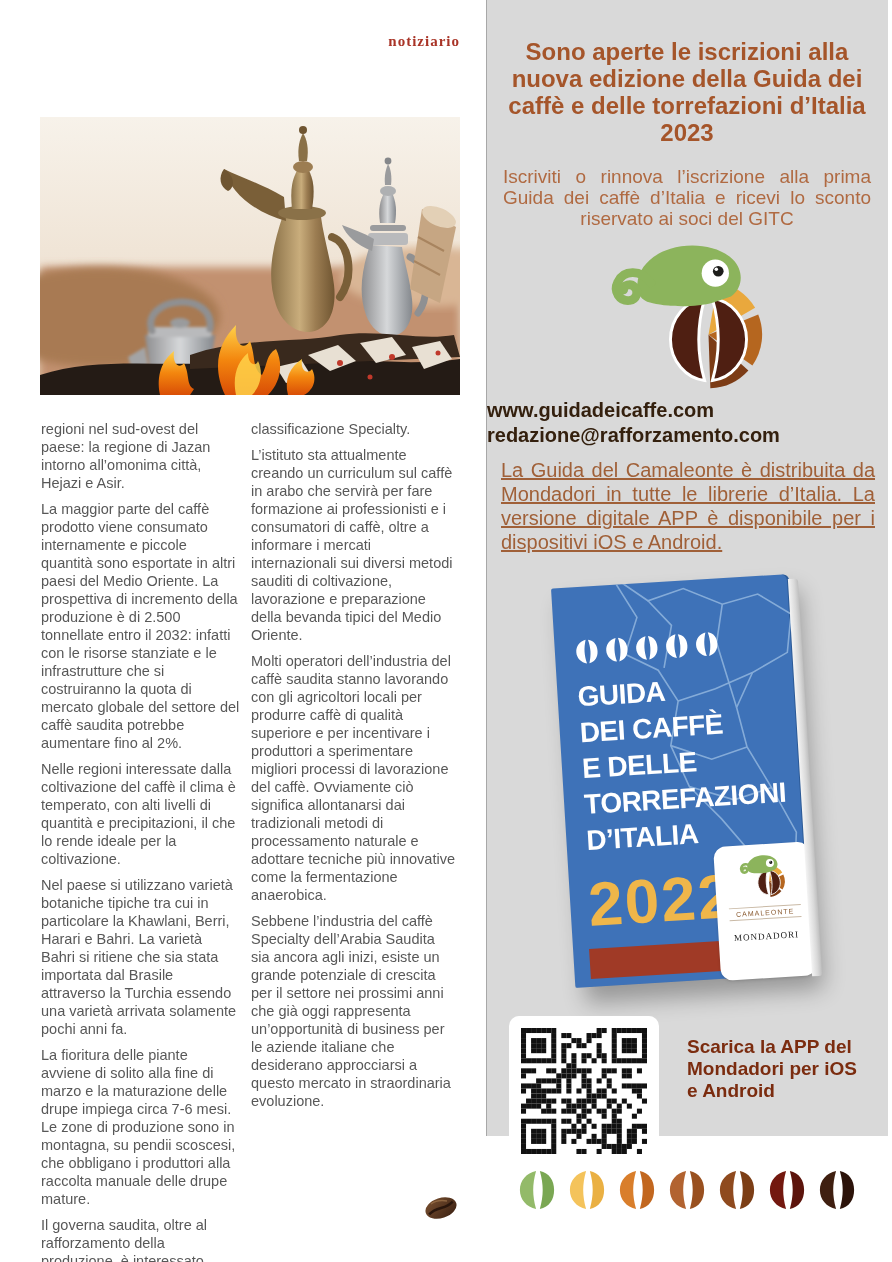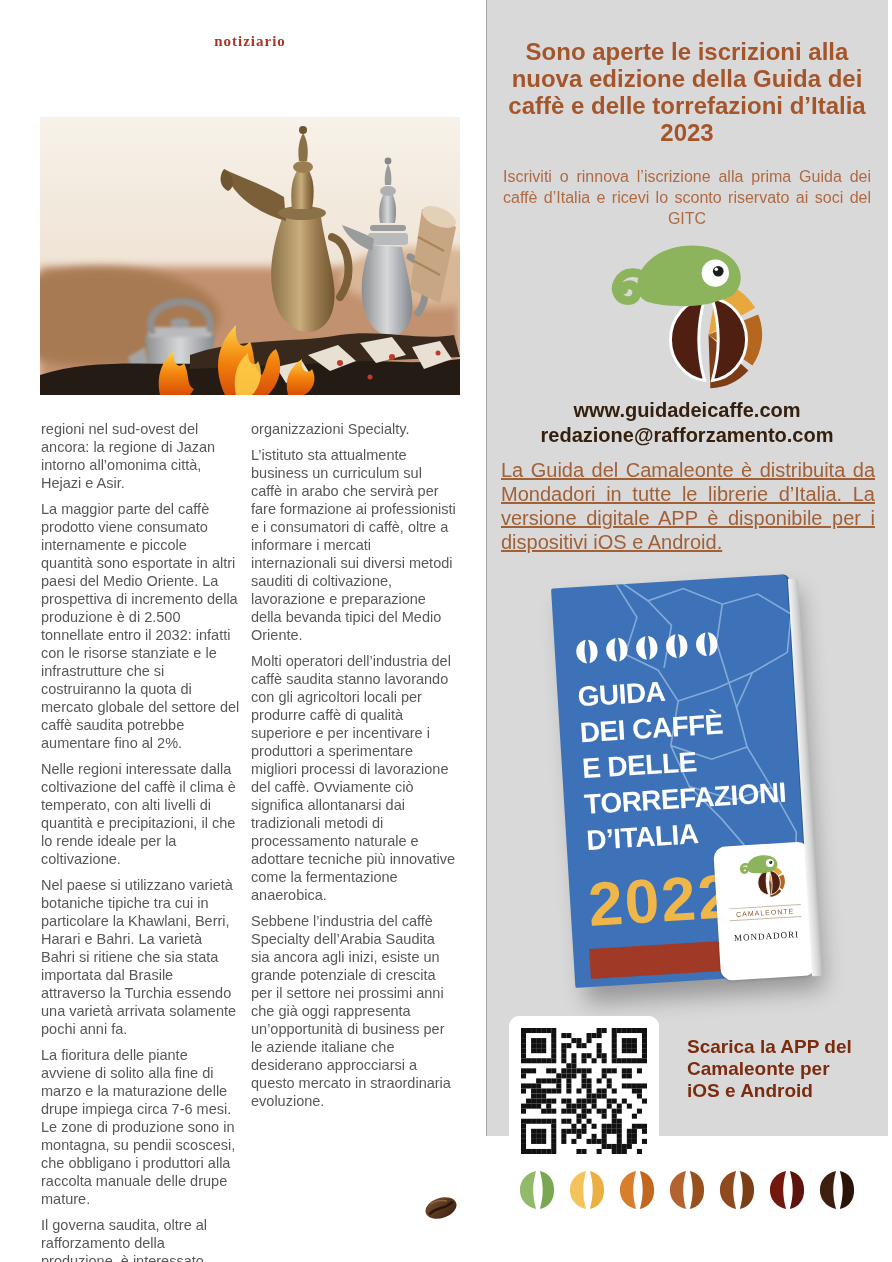--- a/index.html
+++ b/index.html
@@ -1,44 +1,44 @@
 <!DOCTYPE html>
 <html style="--masthead_red: #a93427; --body_gray: #585858; --panel_bg: #d9d9d9; --accent_heading: #a5552a; --accent_intro: #b06a42; --accent_text: #a06038; --dark_brown: #34200e; --cta_brown: #7b2c0f; --book_blue: #3e72b8; --book_red: #a03a26; --year_yellow: #efb64a; --chameleon_green: #8cb45c;"><head>
 <meta charset="utf-8">
 <style>
   html,body{margin:0;padding:0;background:#888;}
   #page{position:relative;width:892px;height:1262px;background:#ffffff;overflow:hidden;
         font-family:"Liberation Sans",sans-serif;}
 
   
-  .masthead{position:absolute;left:40px;top:34px;width:420px;text-align:center;}
+  .masthead{position:absolute;left:40px;top:34px;width:420px;text-align:right;}
   .masthead .kicker{font-family:"Liberation Serif",serif;font-weight:bold;
         color:var(--masthead_red);font-size:15px;letter-spacing:1px;line-height:15px;}
   .masthead .title{font-family:"Liberation Serif",serif;color:#3e3e40;
         font-size:22px;letter-spacing:2.5px;line-height:24px;}
 
   
   .photo{position:absolute;left:40px;top:117px;width:420px;height:278px;overflow:hidden;background:#efe7db;}
 
   
   .col{position:absolute;top:420px;font-size:14.5px;line-height:18px;color:var(--body_gray);}
   .col1{left:41px;width:199px;}
   .col2{left:251px;width:206px;}
   .col p{margin:0 0 8px 0;overflow-wrap:anywhere;}
   .bean-end{position:absolute;left:423px;top:1194px;width:36px;height:28px;}
 
   
   .panel{position:absolute;left:486px;top:0;width:401px;height:1136px;
          background:var(--panel_bg);border-left:1px solid #a8a8a8;}
   .panel-heading{position:absolute;left:18px;top:38px;width:364px;text-align:center;
          font-weight:bold;font-size:24px;line-height:27px;color:var(--accent_heading);}
-  .panel-intro{position:absolute;left:16px;top:166px;width:368px;font-size:16px;line-height:21px;
+  .panel-intro{position:absolute;left:16px;top:166px;width:368px;font-size:19px;line-height:21px;
          color:var(--accent_intro);text-align:justify;text-align-last:center;}
   .logo-main{position:absolute;left:112px;top:242px;width:180px;height:156px;}
-  .panel-links{position:absolute;left:0px;top:398px;width:400px;text-align:center;
+  .panel-links{position:absolute;left:0px;top:398px;width:400px;
          font-weight:bold;font-size:20px;line-height:25px;color:var(--dark_brown);}
   .panel-dist{position:absolute;left:14px;top:458px;width:374px;font-size:20px;line-height:24px;
          color:var(--accent_text);text-align:justify;text-align-last:left;text-decoration:underline;}
 
   
   .book-wrap{position:absolute;left:62px;top:575px;width:260px;height:420px;}
   .book{position:absolute;left:14px;top:6px;width:238px;height:400px;background:var(--book_blue);
         transform:rotate(-3.5deg);border-radius:2px 6px 6px 2px;
         box-shadow:10px 16px 22px rgba(0,0,0,.30), -2px 0 0 #2c5a96 inset;}
   .book::after{content:"";position:absolute;right:-9px;top:5px;width:10px;height:398px;
@@ -191,30 +191,30 @@
       <g>
         <path d="M185,278 C172,250 178,226 196,208 C194,228 204,234 210,224 C216,240 212,252 222,258 C228,246 226,238 236,232 C244,248 240,266 228,278 Z" fill="url(#flame)"></path>
         <path d="M120,278 C116,258 122,244 134,234 C132,248 140,252 144,246 C150,258 146,268 154,272 L150,278 Z" fill="url(#flame)"></path>
         <path d="M248,278 C244,262 250,250 262,242 C260,254 268,258 272,252 C278,264 272,274 264,278 Z" fill="url(#flame)"></path>
         <path d="M196,278 C192,258 198,244 208,236 C208,248 216,250 218,244 C224,256 220,270 212,278 Z" fill="#ffd24a" opacity=".85"></path>
       </g>
     </svg>
   </div>
 
   <div class="col col1">
-      <p>regioni nel sud-ovest del ancora: la regione di Jazan intorno all’omonima città, Hejazi e Asir.</p>
+      <p>regioni nel sud-ovest del paese: la regione di Jazan intorno all’omonima città, Hejazi e Asir.</p>
       <p>La maggior parte del caffè prodotto viene consumato internamente e piccole quantità sono esportate in altri paesi del Medio Oriente. La prospettiva di incremento della produzione è di 2.500 tonnellate entro il 2032: infatti con le risorse stanziate e le infrastrutture che si costruiranno la quota di mercato globale del settore del caffè saudita potrebbe aumentare fino al 2%.</p>
       <p>Nelle regioni interessate dalla coltivazione del caffè il clima è temperato, con alti livelli di quantità e precipitazioni, il che lo rende ideale per la coltivazione.</p>
       <p>Nel paese si utilizzano varietà botaniche tipiche tra cui in particolare la Khawlani, Berri, Harari e Bahri. La varietà Bahri si ritiene che sia stata importata dal Brasile attraverso la Turchia essendo una varietà arrivata solamente pochi anni fa.</p>
       <p>La fioritura delle piante avviene di solito alla fine di marzo e la maturazione delle drupe impiega circa 7-6 mesi. Le zone di produzione sono in montagna, su pendii scoscesi, che obbligano i produttori alla raccolta manuale delle drupe mature.</p>
       <p>Il governa saudita, oltre al rafforzamento della produzione, è interessato anche a un significativo sostegno nell’aumentare il consumo interno di caffè, in particolare di</p>
     </div>
   <div class="col col2">
-      <p>organizzazioni Specialty.</p>
-      <p>L’istituto sta attualmente business un curriculum sul caffè in arabo che servirà per fare formazione ai professionisti e i consumatori di caffè, oltre a informare i mercati internazionali sui diversi metodi sauditi di coltivazione, lavorazione e preparazione della bevanda tipici del Medio Oriente.</p>
+      <p>classificazione Specialty.</p>
+      <p>L’istituto sta attualmente creando un curriculum sul caffè in arabo che servirà per fare formazione ai professionisti e i consumatori di caffè, oltre a informare i mercati internazionali sui diversi metodi sauditi di coltivazione, lavorazione e preparazione della bevanda tipici del Medio Oriente.</p>
       <p>Molti operatori dell’industria del caffè saudita stanno lavorando con gli agricoltori locali per produrre caffè di qualità superiore e per incentivare i produttori a sperimentare migliori processi di lavorazione del caffè. Ovviamente ciò significa allontanarsi dai tradizionali metodi di processamento naturale e adottare tecniche più innovative come la fermentazione anaerobica.</p>
       <p>Sebbene l’industria del caffè Specialty dell’Arabia Saudita sia ancora agli inizi, esiste un grande potenziale di crescita per il settore nei prossimi anni che già oggi rappresenta un’opportunità di business per le aziende italiane che desiderano approcciarsi a questo mercato in straordinaria evoluzione.</p>
     </div>
 
   <svg class="bean-end" viewBox="0 0 36 28">
     <defs>
         <linearGradient id="beang" x1="0" y1="0" x2="1" y2="1">
       <stop offset="0" stop-color="#7a5030"></stop>
           <stop offset="1" stop-color="#3a2012"></stop>
         </linearGradient>
@@ -594,21 +594,21 @@
           <rect x="105" y="115" width="5" height="5" fill="#111"></rect>
           <rect x="55" y="120" width="5" height="5" fill="#111"></rect>
           <rect x="60" y="120" width="5" height="5" fill="#111"></rect>
           <rect x="75" y="120" width="5" height="5" fill="#111"></rect>
           <rect x="90" y="120" width="5" height="5" fill="#111"></rect>
           <rect x="95" y="120" width="5" height="5" fill="#111"></rect>
           <rect x="100" y="120" width="5" height="5" fill="#111"></rect>
           <rect x="115" y="120" width="5" height="5" fill="#111"></rect>
         </svg>
     </div>
-    <div class="app-cta">Scarica la APP del Camaleonte per iOS e Android</div>
+    <div class="app-cta">Scarica la APP del Mondadori per iOS e Android</div>
 
     <div class="beans-row">
         <svg width="38" height="44" viewBox="0 0 40 44">
         <path fill="#93ba69" d="M19,2 C9,4 2,12 2,22 C2,32 9,40 19,42 C17,35 16,28 16,22 C16,16 17,9 19,2 Z"></path>
         <path fill="#7aa753" d="M23,2 C33,4 38,12 38,22 C38,32 33,40 23,42 C25,35 26,28 26,22 C26,16 25,9 23,2 Z"></path>
       </svg>
         <svg width="38" height="44" viewBox="0 0 40 44">
         <path fill="#f4c35b" d="M19,2 C9,4 2,12 2,22 C2,32 9,40 19,42 C17,35 16,28 16,22 C16,16 17,9 19,2 Z"></path>
         <path fill="#eab043" d="M23,2 C33,4 38,12 38,22 C38,32 33,40 23,42 C25,35 26,28 26,22 C26,16 25,9 23,2 Z"></path>
       </svg>

